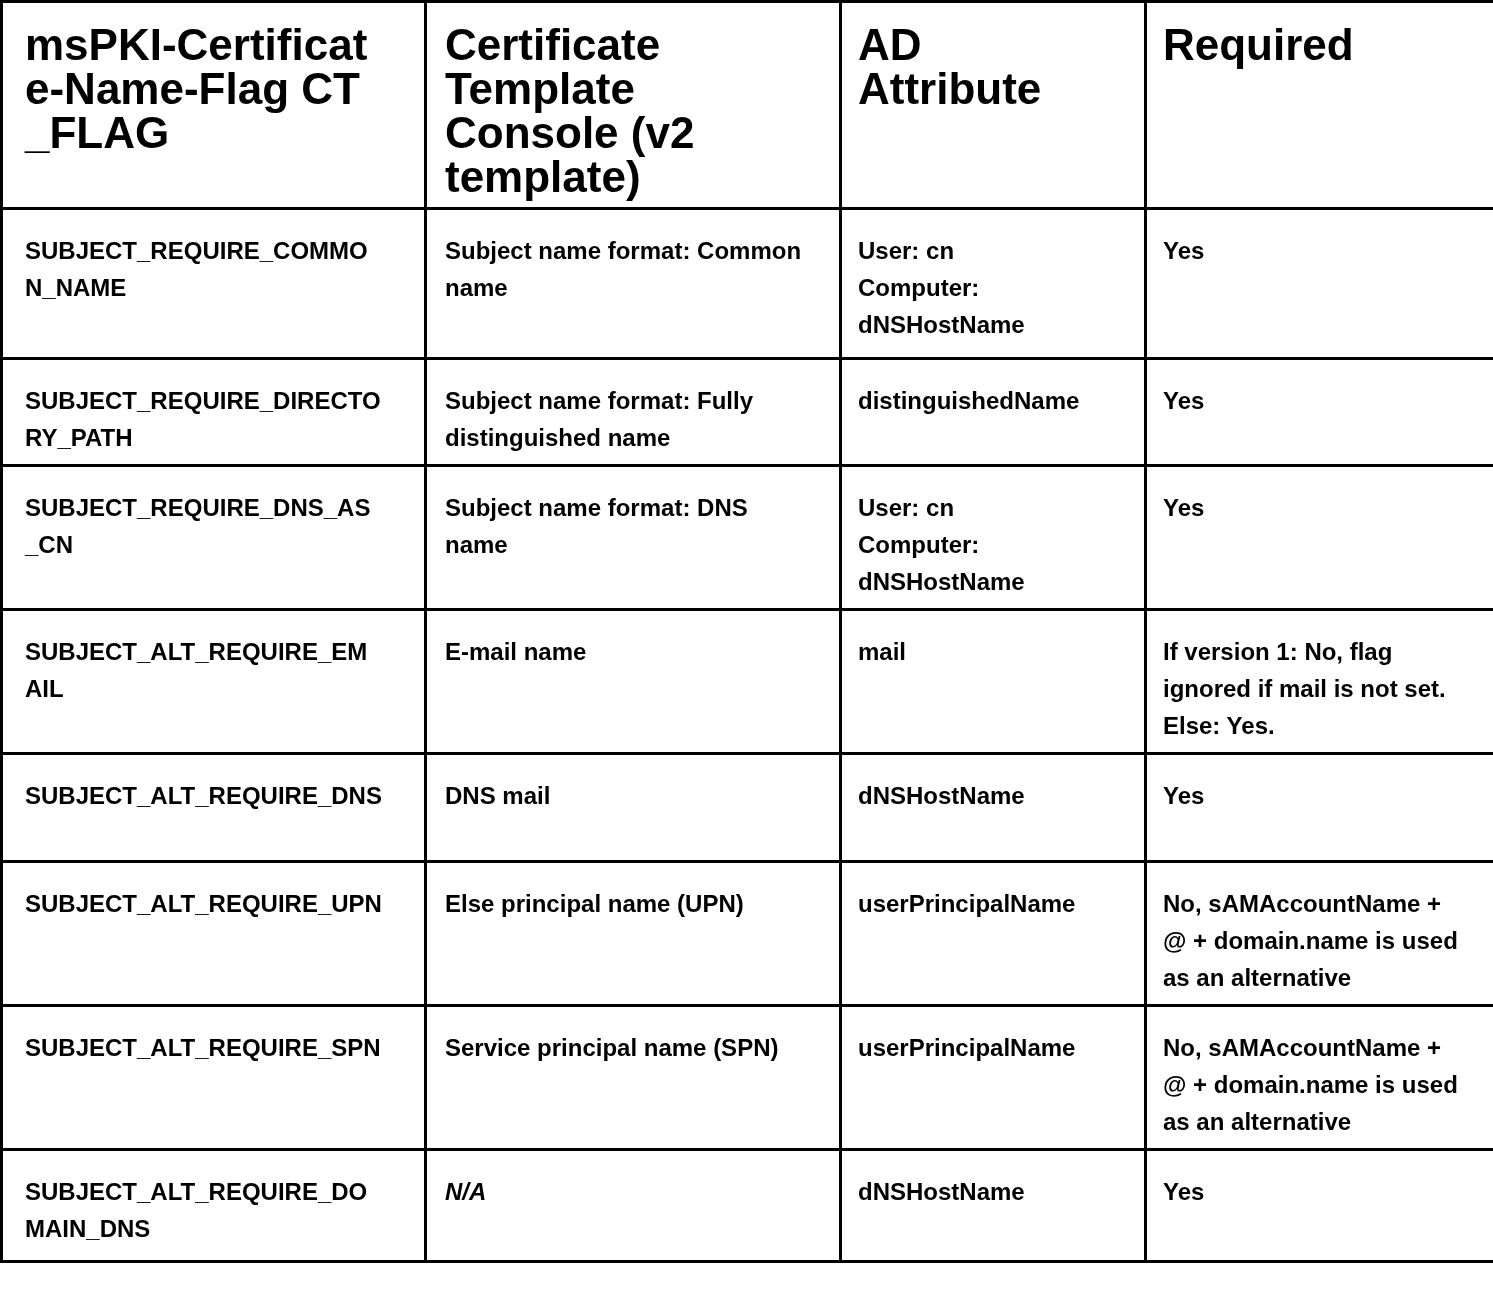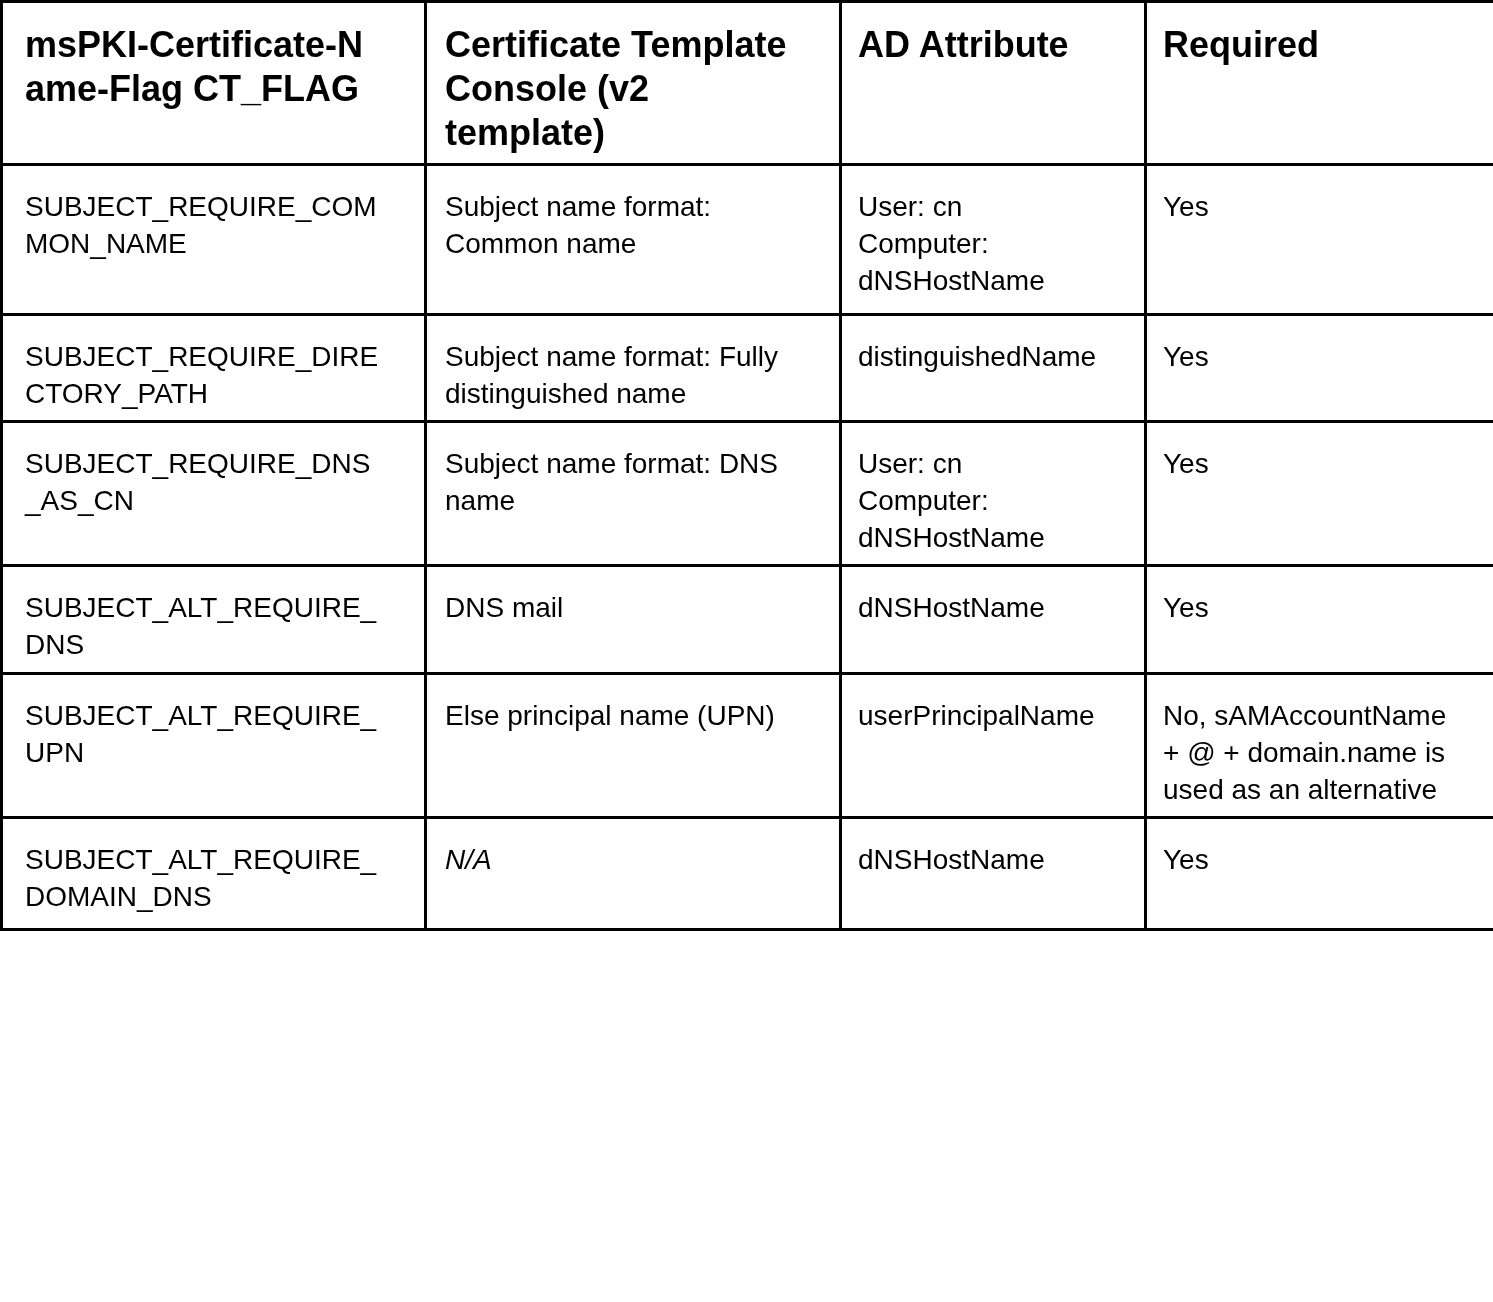--- a/index.html
+++ b/index.html
@@ -24,30 +24,30 @@
   table.flag-table col.c1 { width: 424px; }
   table.flag-table col.c2 { width: 415px; }
   table.flag-table col.c3 { width: 305px; }
   table.flag-table col.c4 { width: 349px; }
 
   table.flag-table th,
   table.flag-table td {
     border: 3px solid #000000;
     vertical-align: top;
     text-align: left;
-    font-size: 28px;
+    font-size: 24px;
     line-height: 37px;
-    font-weight: normal;
+    font-weight: bold;
     padding: 22px 16px 8px 18px;
     white-space: pre-line;
     overflow: hidden;
     box-sizing: border-box;
   }
   table.flag-table th {
-    font-size: 36px;
+    font-size: 44px;
     line-height: 44px;
     font-weight: bold;
     padding-top: 20px;
   }
 
   
   table.flag-table th:nth-child(1),
   table.flag-table td:nth-child(1) {
     padding-left: 22px;
     padding-right: 42px;
@@ -117,29 +117,41 @@
         <td>Yes</td>
       </tr>
       <tr class="r3">
         <td>SUBJECT_REQUIRE_DNS_AS_CN</td>
         <td>Subject name format: DNS name</td>
         <td>User: cn
 Computer:
 dNSHostName</td>
         <td>Yes</td>
       </tr>
+      <tr class="r5">
+        <td>SUBJECT_ALT_REQUIRE_EMAIL</td>
+        <td>E-mail name</td>
+        <td>mail</td>
+        <td>If version 1: No, flag ignored if mail is not set. Else: Yes.</td>
+      </tr>
       <tr class="r6">
         <td>SUBJECT_ALT_REQUIRE_DNS</td>
         <td>DNS mail</td>
         <td>dNSHostName</td>
         <td>Yes</td>
       </tr>
       <tr class="r7">
         <td>SUBJECT_ALT_REQUIRE_UPN</td>
         <td>Else principal name (UPN)</td>
+        <td>userPrincipalName</td>
+        <td>No, sAMAccountName + @ + domain.name is used as an alternative</td>
+      </tr>
+      <tr class="r8">
+        <td>SUBJECT_ALT_REQUIRE_SPN</td>
+        <td>Service principal name (SPN)</td>
         <td>userPrincipalName</td>
         <td>No, sAMAccountName + @ + domain.name is used as an alternative</td>
       </tr>
       <tr class="r9">
         <td>SUBJECT_ALT_REQUIRE_DOMAIN_DNS</td>
         <td class="italic">N/A</td>
         <td>dNSHostName</td>
         <td>Yes</td>
       </tr>
     </tbody>

